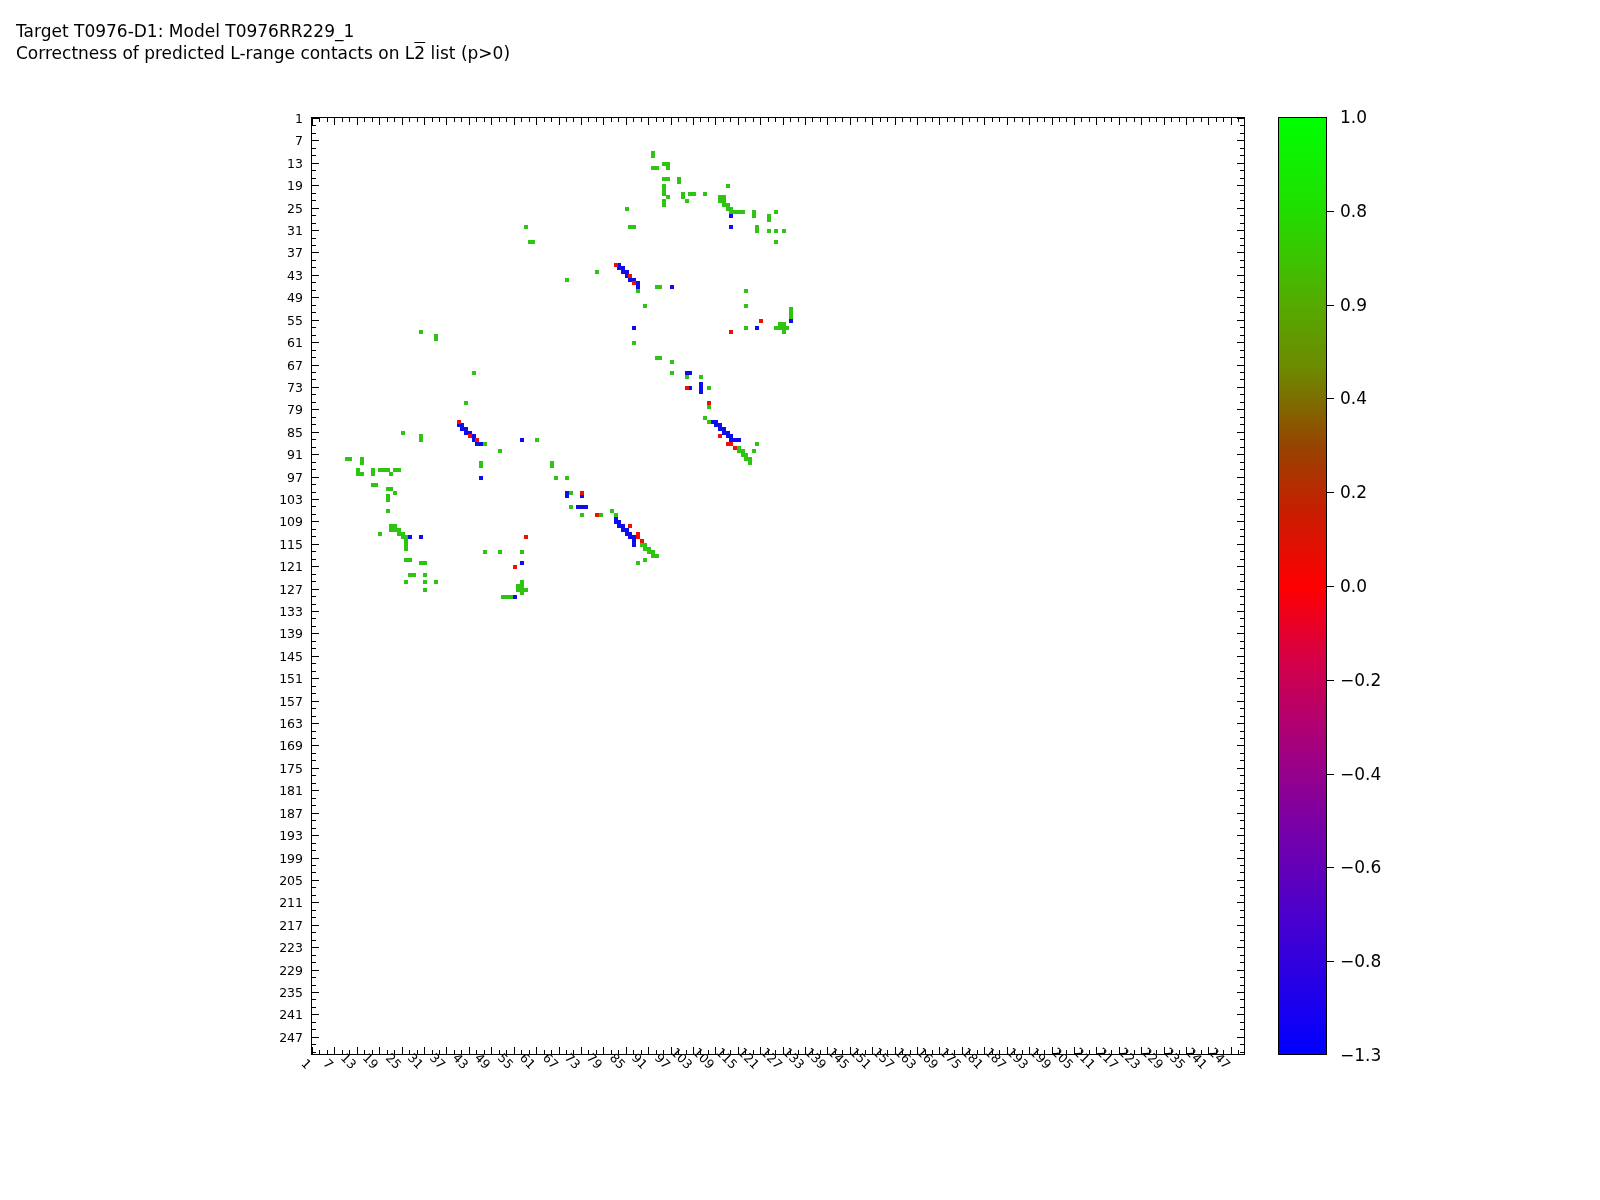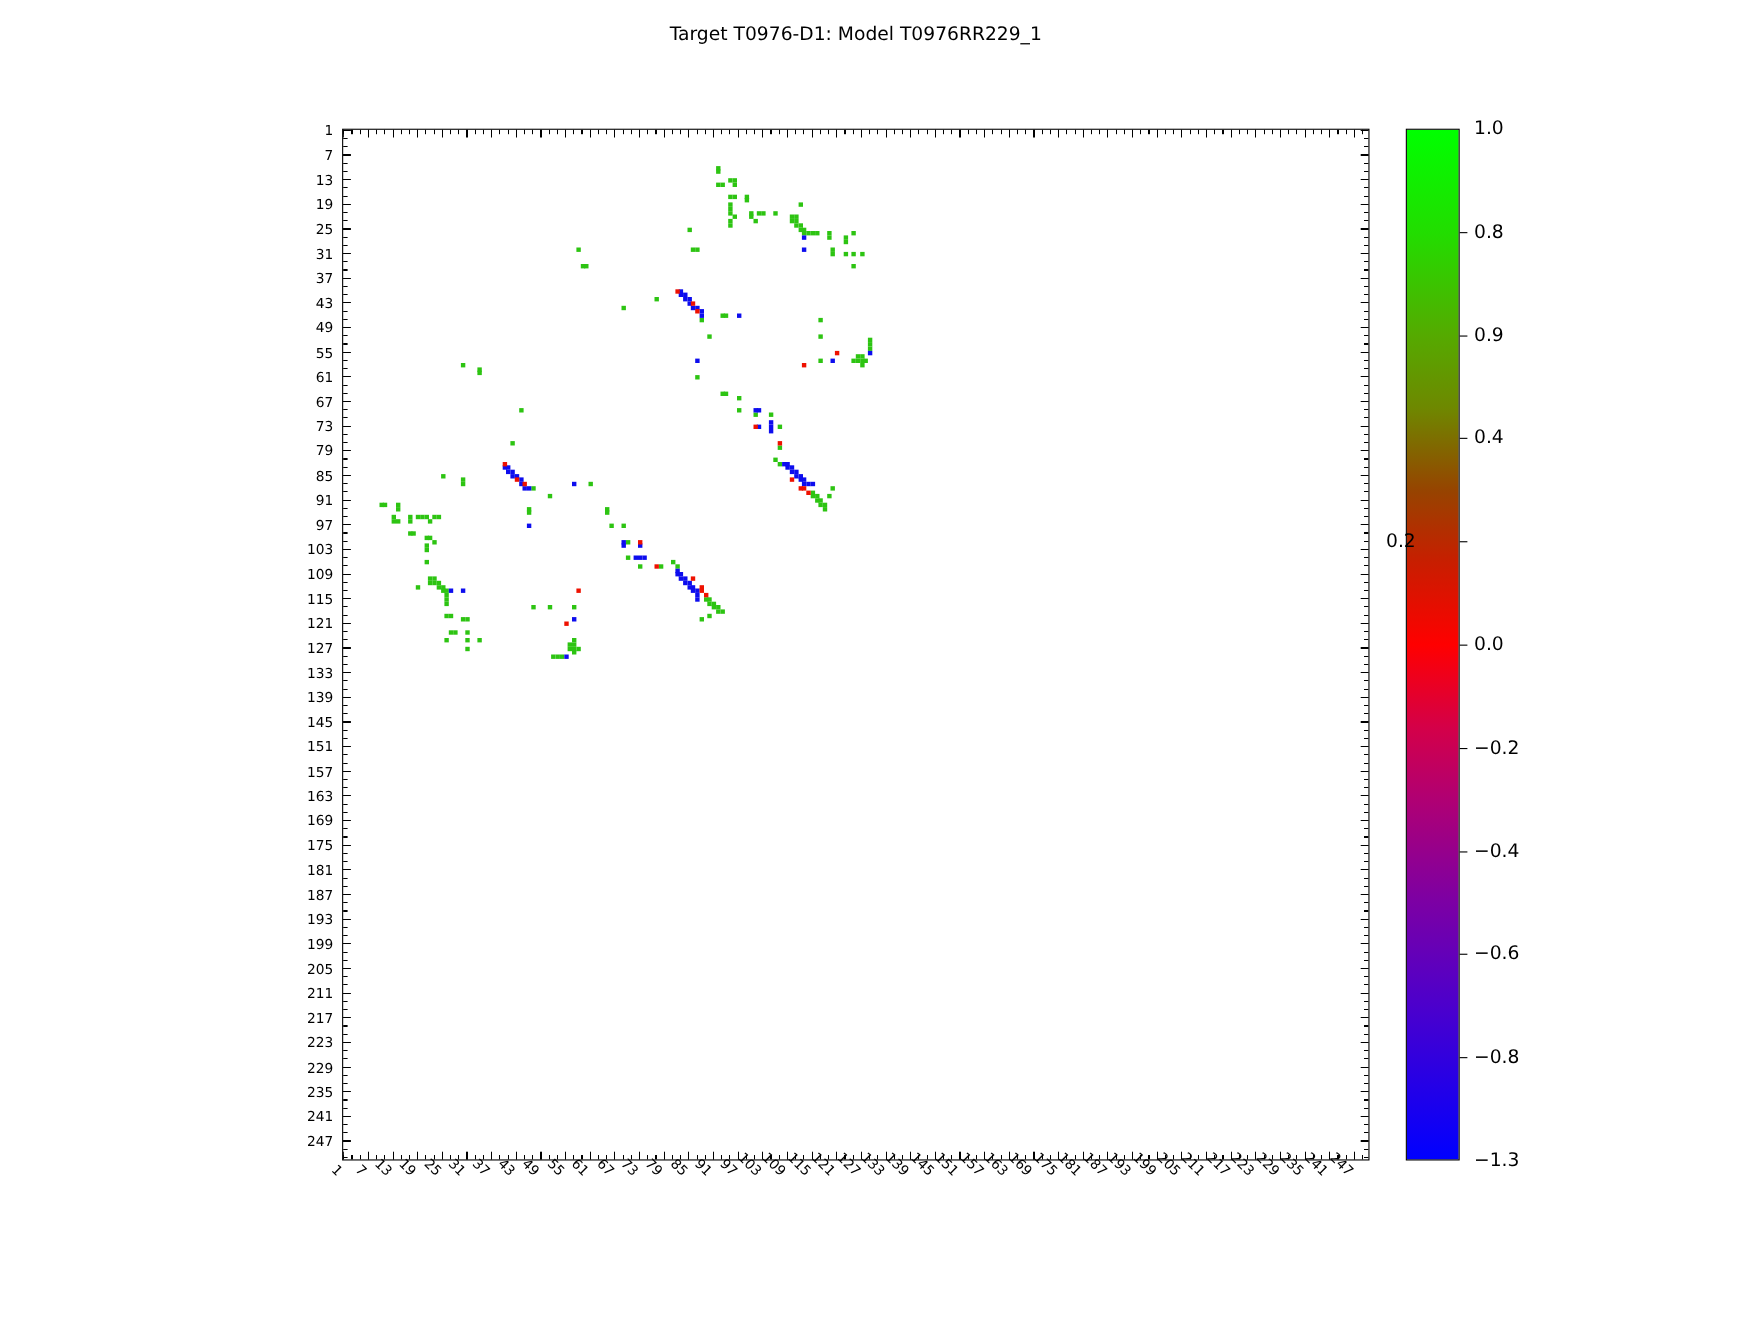--- a/index.html
+++ b/index.html
@@ -1,18 +1,18 @@
 <!DOCTYPE html>
 <html><head>
 <meta charset="utf-8">
 <style>
   html,body{margin:0;padding:0;background:#ffffff;}
   #canvas{position:relative;width:1600px;height:1200px;background:#ffffff;overflow:hidden;
           font-family:"DejaVu Sans","Liberation Sans",sans-serif;color:#000;}
-  .fig-title{position:absolute;left:0;top:20px;width:1556px;text-align:center;
+  .fig-title{position:absolute;left:16px;top:20px;width:1556px;
              font-size:17px;line-height:22px;}
   .ol{text-decoration:overline;}
   .axes-title{position:absolute;left:0;top:92px;width:1556px;text-align:center;font-size:18.5px;}
   #plot{position:absolute;left:311px;top:117px;width:934px;height:938px;
         border:1px solid #000;box-sizing:border-box;background:#fff;}
   .tickstrip{position:absolute;pointer-events:none;}
   .cell{position:absolute;width:4px;height:4px;}
   .ylab{position:absolute;width:42px;text-align:right;font-size:12.5px;line-height:14px;}
   .xlab{position:absolute;font-size:12.5px;line-height:14px;white-space:nowrap;
         transform:rotate(45deg);transform-origin:100% 0%;}
@@ -21,20 +21,21 @@
   .cbtick{position:absolute;width:7px;height:1px;background:#000;}
   .cblab{position:absolute;font-size:17px;line-height:18px;}
 </style>
 </head>
 <body>
 
 <div id="canvas">
 
   <div class="fig-title">
     <div>Target T0976-D1: Model T0976RR229_1</div>
+    <div><span>Correctness of predicted L-range contacts on L</span><span class="ol">2</span><span> list (p&gt;0)</span></div>
   </div>
 
 
   <div id="plot">
       <div class="tickstrip" style="left: 0px; top: 0px; width: 100%; height: 4px; background: repeating-linear-gradient(to right, rgb(0, 0, 0) 0px, rgb(0, 0, 0) 1px, transparent 1px, transparent 7.47px);"></div>
       <div class="tickstrip" style="left: 0px; top: 0px; width: 100%; height: 7px; background: repeating-linear-gradient(to right, rgb(0, 0, 0) 0px, rgb(0, 0, 0) 1px, transparent 1px, transparent 22.41px);"></div>
       <div class="tickstrip" style="left: 0px; bottom: 0px; width: 100%; height: 4px; background: repeating-linear-gradient(to right, rgb(0, 0, 0) 0px, rgb(0, 0, 0) 1px, transparent 1px, transparent 7.47px);"></div>
       <div class="tickstrip" style="left: 0px; bottom: 0px; width: 100%; height: 7px; background: repeating-linear-gradient(to right, rgb(0, 0, 0) 0px, rgb(0, 0, 0) 1px, transparent 1px, transparent 22.41px);"></div>
       <div class="tickstrip" style="left: 0px; top: 0px; width: 4px; height: 100%; background: repeating-linear-gradient(rgb(0, 0, 0) 0px, rgb(0, 0, 0) 1px, transparent 1px, transparent 7.47px);"></div>
       <div class="tickstrip" style="left: 0px; top: 0px; width: 7px; height: 100%; background: repeating-linear-gradient(rgb(0, 0, 0) 0px, rgb(0, 0, 0) 1px, transparent 1px, transparent 22.41px);"></div>
@@ -412,21 +413,21 @@
   <div id="colorbar" style="background: linear-gradient(rgb(0, 255, 0) 0%, rgb(34, 221, 0) 10%, rgb(85, 170, 0) 20%, rgb(110, 136, 0) 27%, rgb(150, 68, 0) 35%, rgb(200, 30, 0) 42%, rgb(255, 0, 0) 50%, rgb(212, 0, 72) 58%, rgb(176, 0, 115) 65%, rgb(124, 0, 164) 75%, rgb(76, 0, 204) 85%, rgb(0, 0, 255) 100%);"></div>
   <div id="cblabels">
       <div class="cblab" style="left: 1340px; top: 108px;">1.0</div>
       <div class="cbtick" style="left: 1327px; top: 211px;"></div>
       <div class="cblab" style="left: 1340px; top: 201.8px;">0.8</div>
       <div class="cbtick" style="left: 1327px; top: 305px;"></div>
       <div class="cblab" style="left: 1340px; top: 295.6px;">0.9</div>
       <div class="cbtick" style="left: 1327px; top: 398px;"></div>
       <div class="cblab" style="left: 1340px; top: 389.4px;">0.4</div>
       <div class="cbtick" style="left: 1327px; top: 492px;"></div>
-      <div class="cblab" style="left: 1260px; top: 483.2px;">0.2</div>
+      <div class="cblab" style="left: 1340px; top: 483.2px;">0.2</div>
       <div class="cbtick" style="left: 1327px; top: 586px;"></div>
       <div class="cblab" style="left: 1340px; top: 577px;">0.0</div>
       <div class="cbtick" style="left: 1327px; top: 680px;"></div>
       <div class="cblab" style="left: 1340px; top: 670.8px;">−0.2</div>
       <div class="cbtick" style="left: 1327px; top: 774px;"></div>
       <div class="cblab" style="left: 1340px; top: 764.6px;">−0.4</div>
       <div class="cbtick" style="left: 1327px; top: 867px;"></div>
       <div class="cblab" style="left: 1340px; top: 858.4px;">−0.6</div>
       <div class="cbtick" style="left: 1327px; top: 961px;"></div>
       <div class="cblab" style="left: 1340px; top: 952.2px;">−0.8</div>

